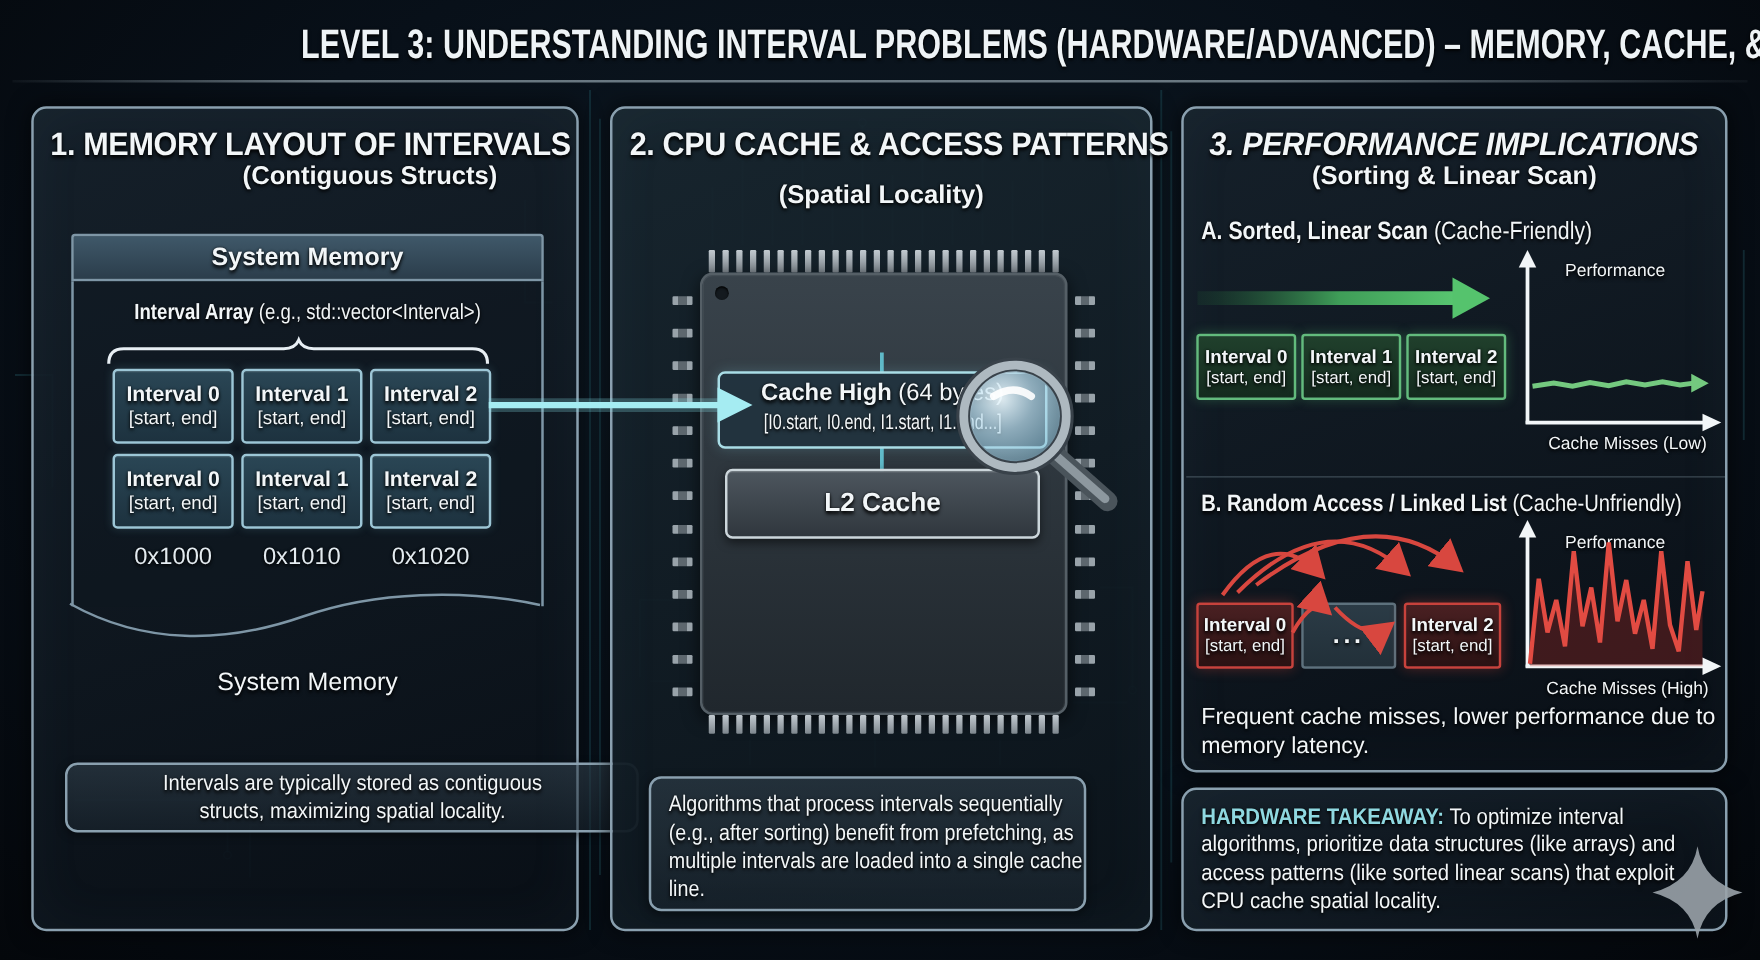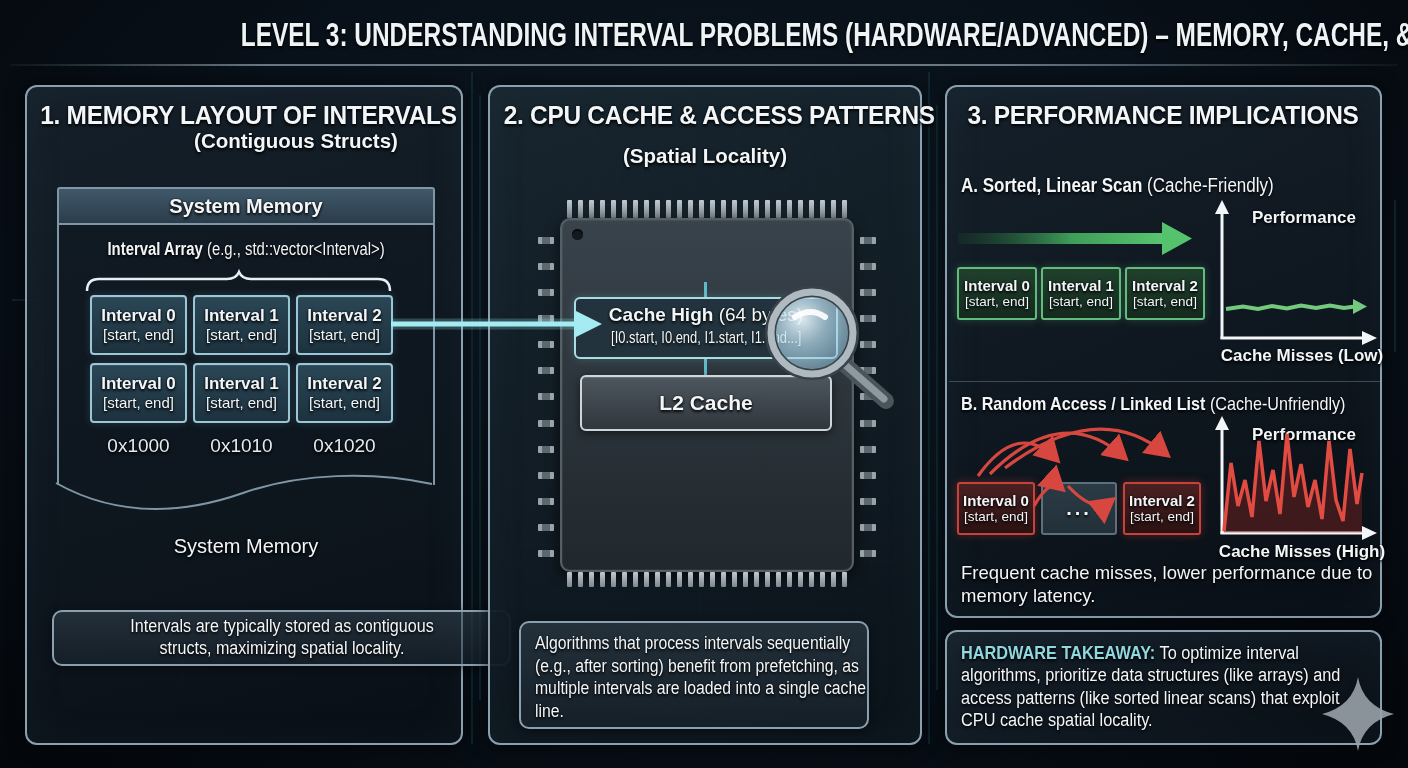--- a/index.html
+++ b/index.html
@@ -38,21 +38,21 @@
       background:linear-gradient(180deg,rgba(52,68,80,.55),rgba(28,40,50,.55));
       box-shadow:0 2px 8px rgba(0,0,0,.45);}
   .pinrow{display:flex;justify-content:space-between;}
   .pin{width:5px;height:100%;background:linear-gradient(180deg,#c2cad0,#7d868d);border-radius:1px;}
   .padcol{display:flex;flex-direction:column;justify-content:space-between;}
   .pad{width:16px;height:7px;border-radius:1px;
        background:linear-gradient(90deg,#99a3aa 28%,#5d676e 28% 72%,#99a3aa 72%);}
   .conn{position:absolute;width:3px;background:#5fb9c8;}
   .hdg{font-size:20px;white-space:nowrap;display:inline-block;transform:scaleX(.85);transform-origin:0 50%;}
   .hdg .b{font-weight:bold;}
-  .axlabel{font-size:17px;font-weight:bold;}
+  .axlabel{font-size:14px;}
   .cap{font-size:18.5px;line-height:1.22;}
   .divider{position:absolute;height:1px;background:rgba(170,195,210,.3);}
   svg{display:block;}
 </style>
 </head>
 <body>
 
 <div id="stage">
 
   <svg class="abs" style="left:0;top:0;z-index:0;" width="1408" height="768" viewBox="0 0 1408 768">
@@ -279,23 +279,24 @@
     <div class="l1l2 ts" style="left:90px;top:288px;width:252px;height:56px;">
       <span>L2 Cache</span>
     </div>
 
     <div class="note" style="left:29px;top:534px;width:350px;height:108px;padding:9px 14px;">
       <span class="ts" style="display:inline-block;width:400px;font-size:18px;line-height:1.26;transform:scaleX(.875);transform-origin:0 0;">Algorithms that process intervals sequentially (e.g., after sorting) benefit from prefetching, as multiple intervals are loaded into a single cache line.</span>
     </div>
   </div>
 
   <div class="panel" style="left:945px;top:85px;width:437px;height:533px;">
-    <div class="abs ptitle ts" style="top:13px;left:0;">
+    <div class="abs ptitle ts" style="top:13px;left:0;font-style:italic;">
       <span class="sqz">3. PERFORMANCE IMPLICATIONS</span>
     </div>
+    <div class="abs psub ts" style="top:42px;left:0;">(Sorting &amp; Linear Scan)</div>
 
     <div class="abs ts" style="left:14px;top:87px;">
       <span class="hdg"><span class="b">A. Sorted, Linear Scan</span><span> (Cache-Friendly)</span></span>
     </div>
 
     <div class="abs" style="left:10px;top:180px;display:flex;gap:4px;">
       <div class="gb ts">
         <span class="nm">Interval 0</span>
         <span class="rg">[start, end]</span>
       </div>

